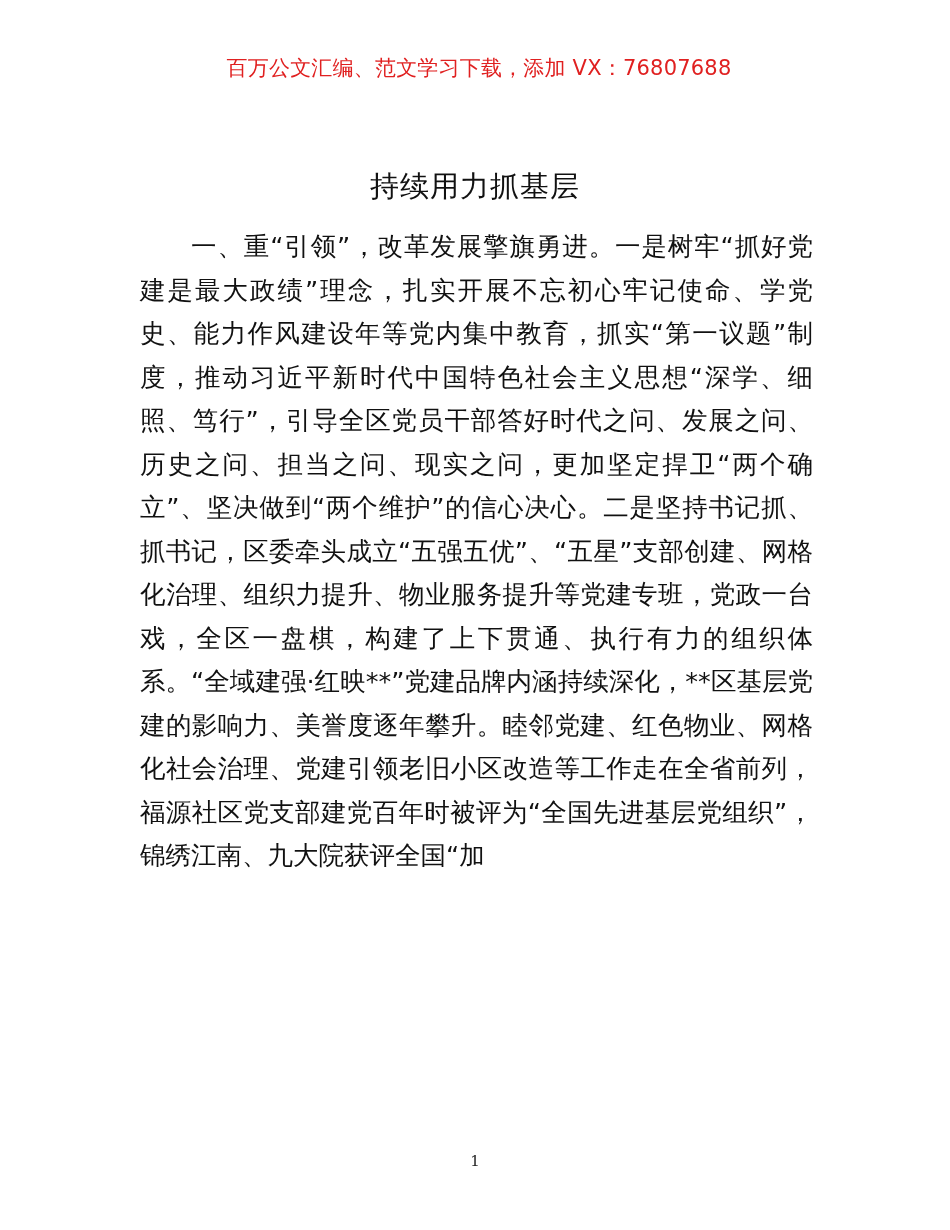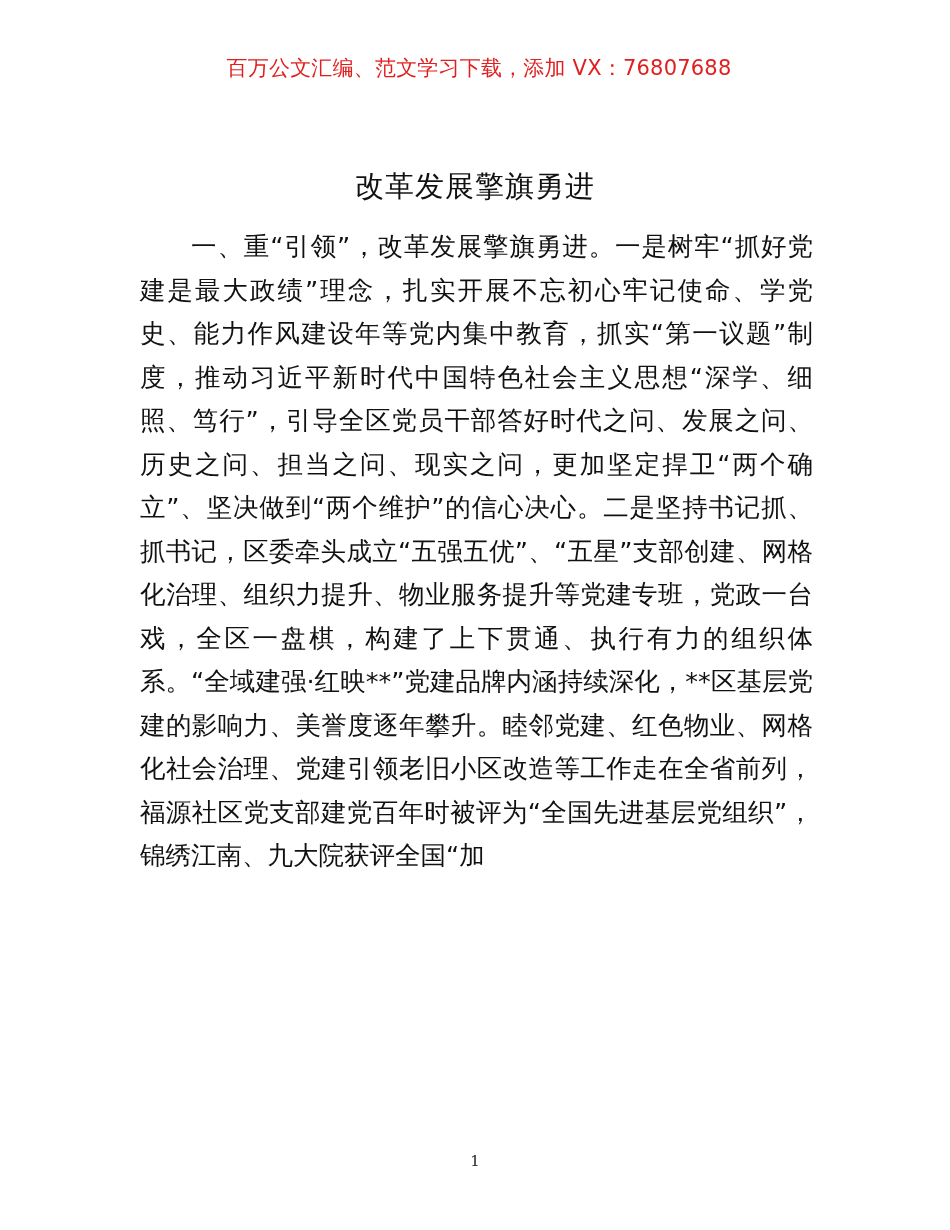--- a/index.html
+++ b/index.html
@@ -74,20 +74,20 @@
       font-size: 15px;
       color: #222222;
     }
   </style>
 </head>
 <body>
 
 <div class="page">
   <div class="header-banner">百万公文汇编、范文学习下载，添加 VX：76807688</div>
 
-  <div class="doc-title">改革发展擎旗勇进</div>
+  <div class="doc-title">持续用力抓基层</div>
 
   <div class="body-text">
     <p>一、重“引领”，改革发展擎旗勇进。一是树牢“抓好党建是最大政绩”理念，扎实开展不忘初心牢记使命、学党史、能力作风建设年等党内集中教育，抓实“第一议题”制度，推动习近平新时代中国特色社会主义思想“深学、细照、笃行”，引导全区党员干部答好时代之问、发展之问、历史之问、担当之问、现实之问，更加坚定捍卫“两个确立”、坚决做到“两个维护”的信心决心。二是坚持书记抓、抓书记，区委牵头成立“五强五优”、“五星”支部创建、网格化治理、组织力提升、物业服务提升等党建专班，党政一台戏，全区一盘棋，构建了上下贯通、执行有力的组织体系。“全域建强·红映**”党建品牌内涵持续深化，**区基层党建的影响力、美誉度逐年攀升。睦邻党建、红色物业、网格化社会治理、党建引领老旧小区改造等工作走在全省前列，福源社区党支部建党百年时被评为“全国先进基层党组织”，锦绣江南、九大院获评全国“加</p>
   </div>
 
   <div class="page-number">1</div>
 </div>
 
 </body></html>

